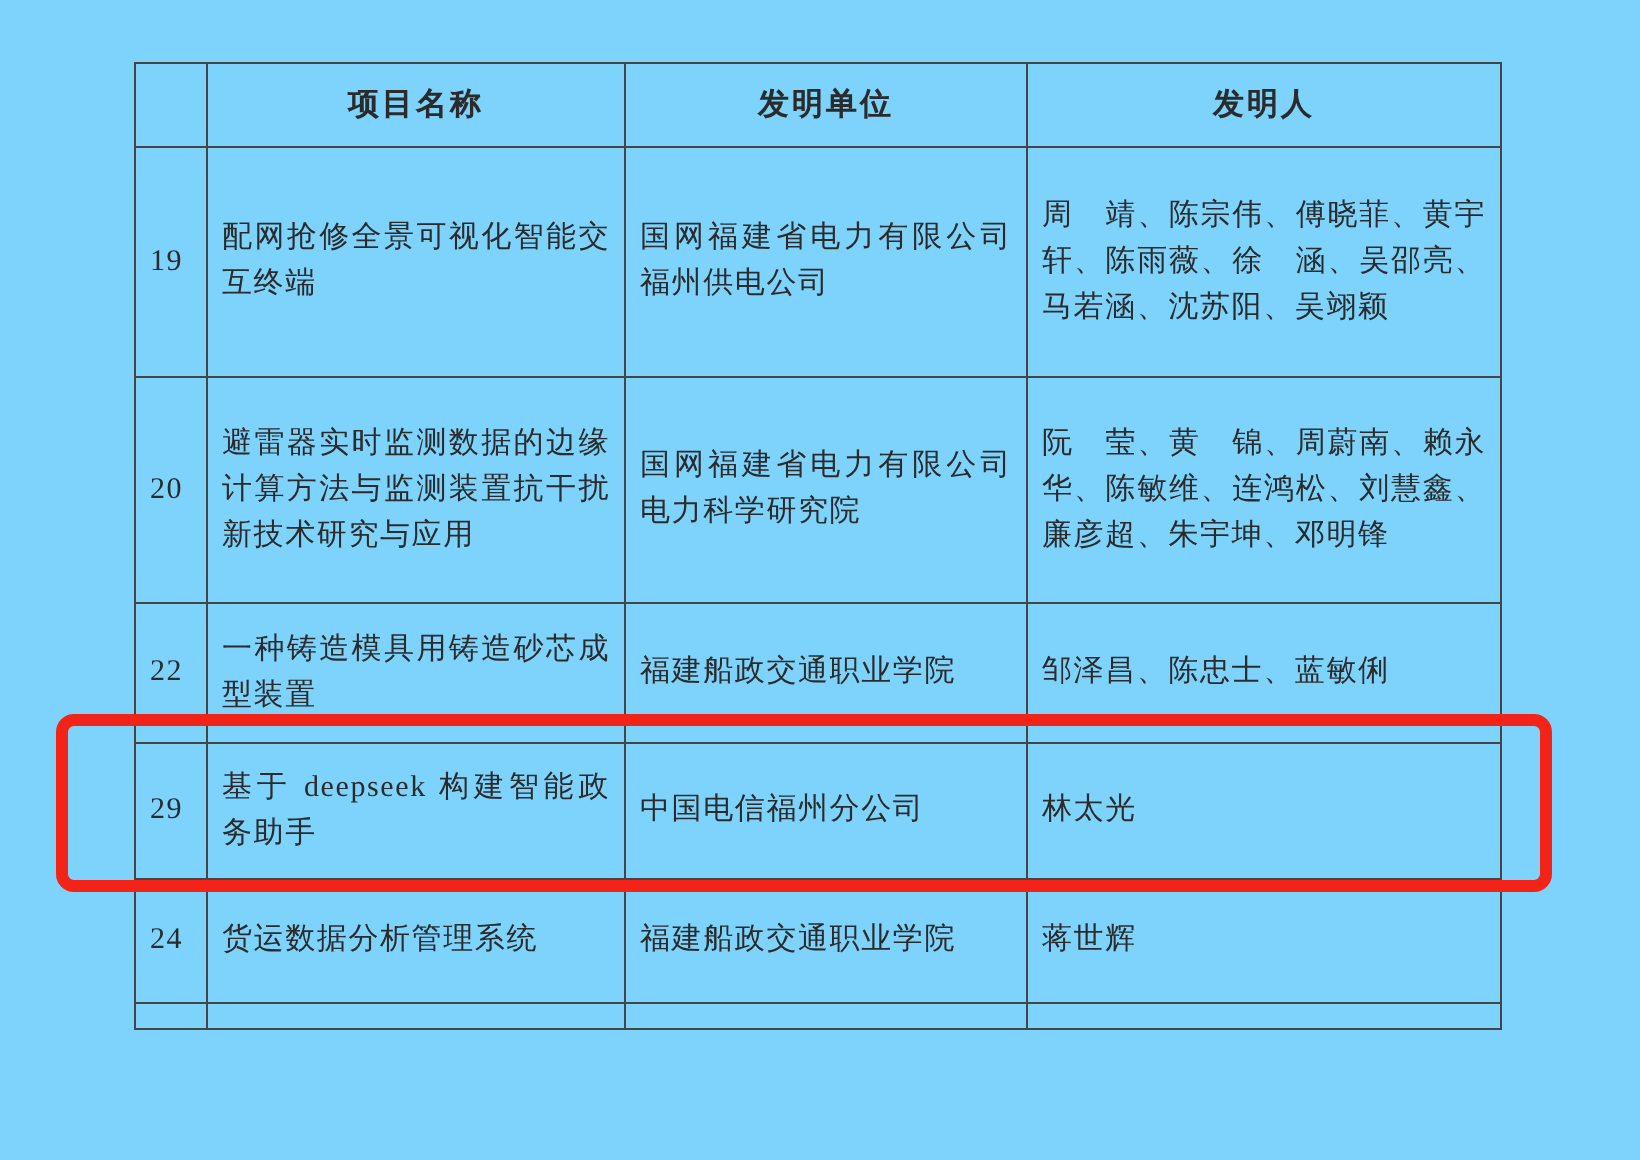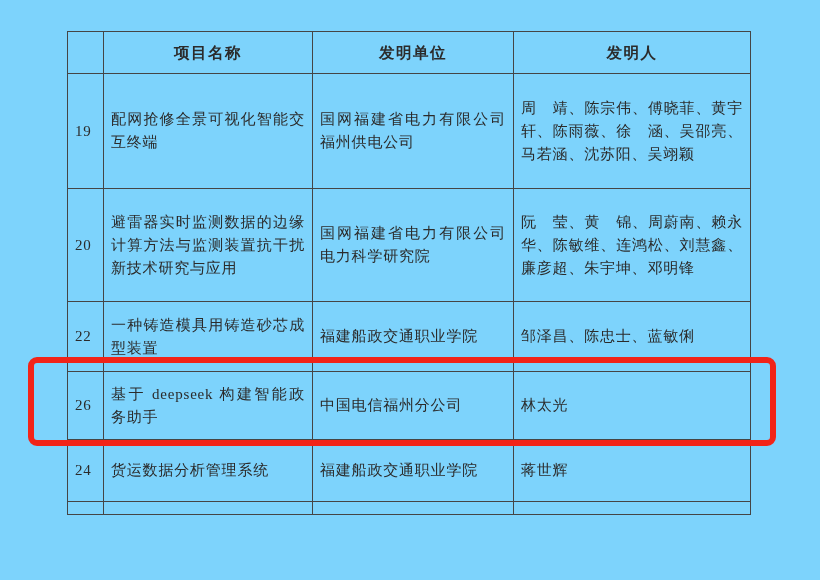--- a/index.html
+++ b/index.html
@@ -105,21 +105,21 @@
         <td class="text-cell">国网福建省电力有限公司电力科学研究院</td>
         <td class="text-cell">阮　莹、黄　锦、周蔚南、赖永华、陈敏维、连鸿松、刘慧鑫、廉彦超、朱宇坤、邓明锋</td>
       </tr>
       <tr class="r22">
         <td class="num-cell">22</td>
         <td class="text-cell">一种铸造模具用铸造砂芯成型装置</td>
         <td class="text-cell">福建船政交通职业学院</td>
         <td class="text-cell">邹泽昌、陈忠士、蓝敏俐</td>
       </tr>
       <tr class="r23">
-        <td class="num-cell">26</td>
+        <td class="num-cell">29</td>
         <td class="text-cell">基于 deepseek 构建智能政务助手</td>
         <td class="text-cell">中国电信福州分公司</td>
         <td class="text-cell">林太光</td>
       </tr>
       <tr class="r24">
         <td class="num-cell">24</td>
         <td class="text-cell">货运数据分析管理系统</td>
         <td class="text-cell">福建船政交通职业学院</td>
         <td class="text-cell">蒋世辉</td>
       </tr>

